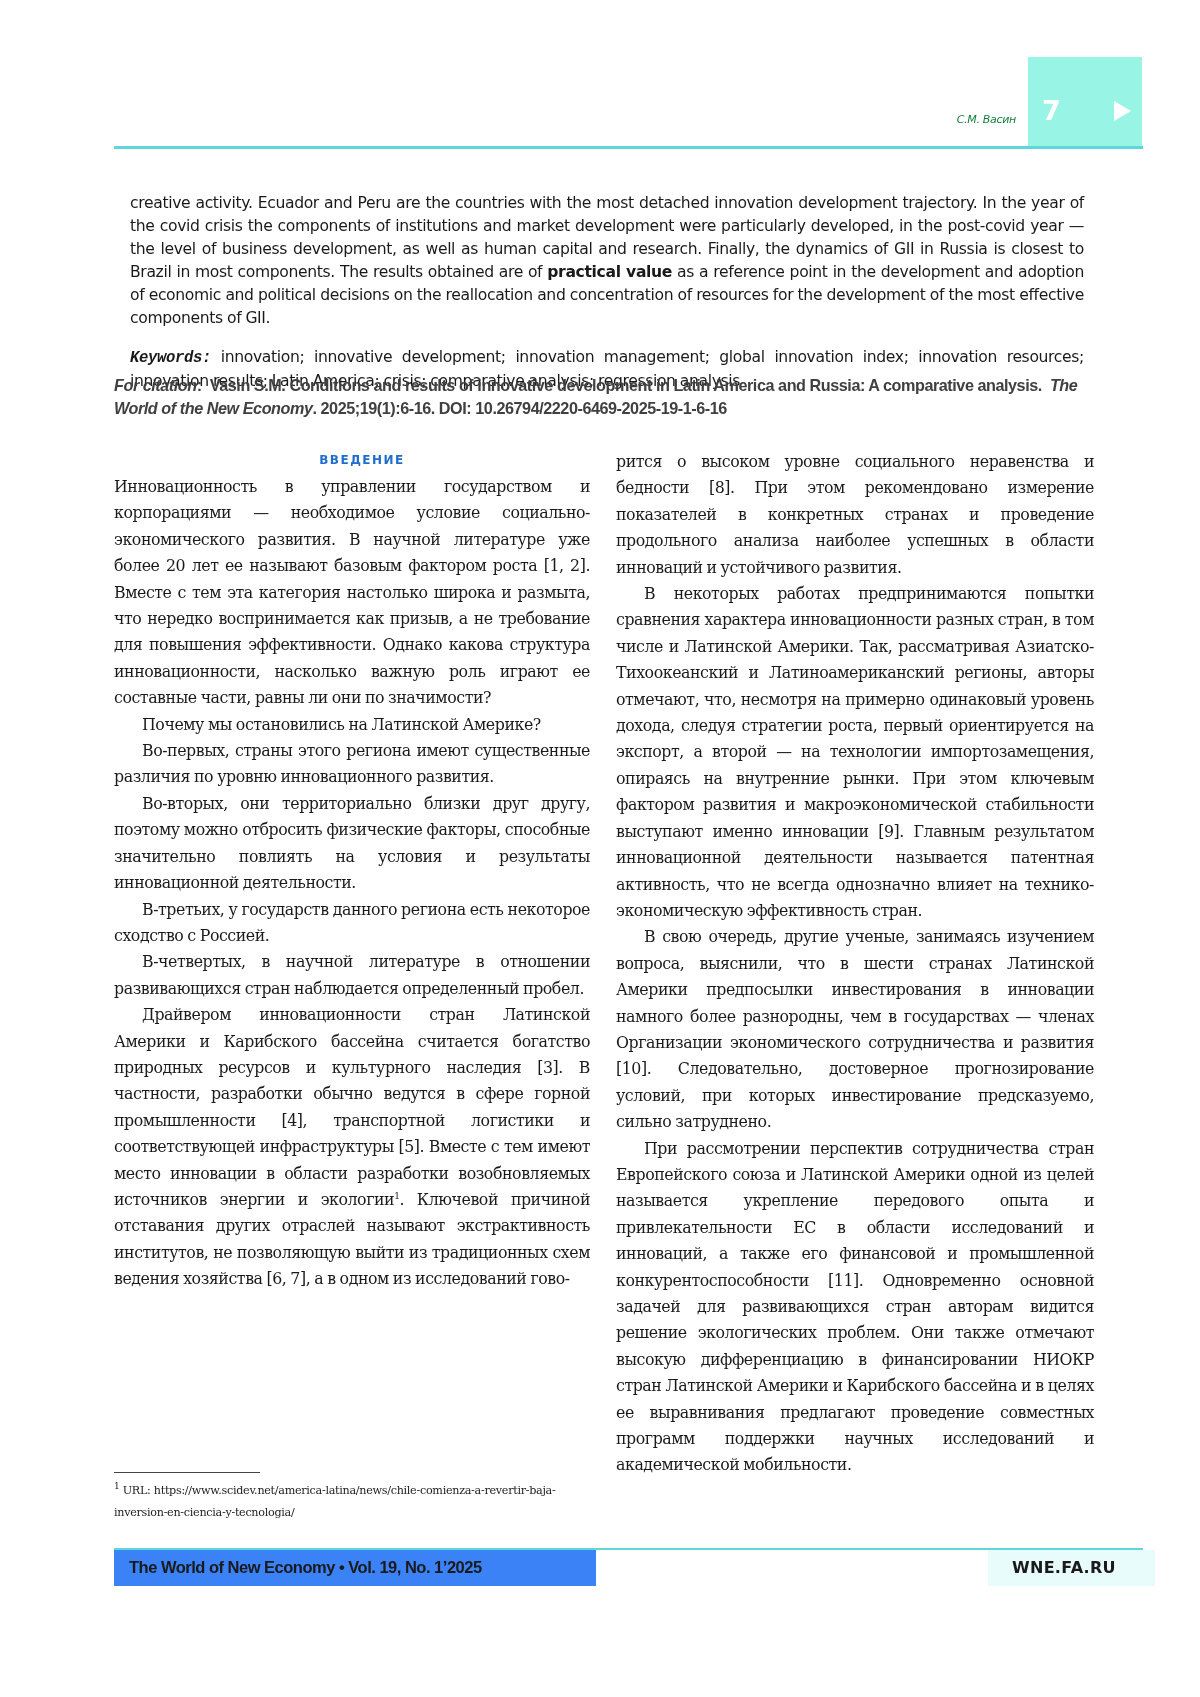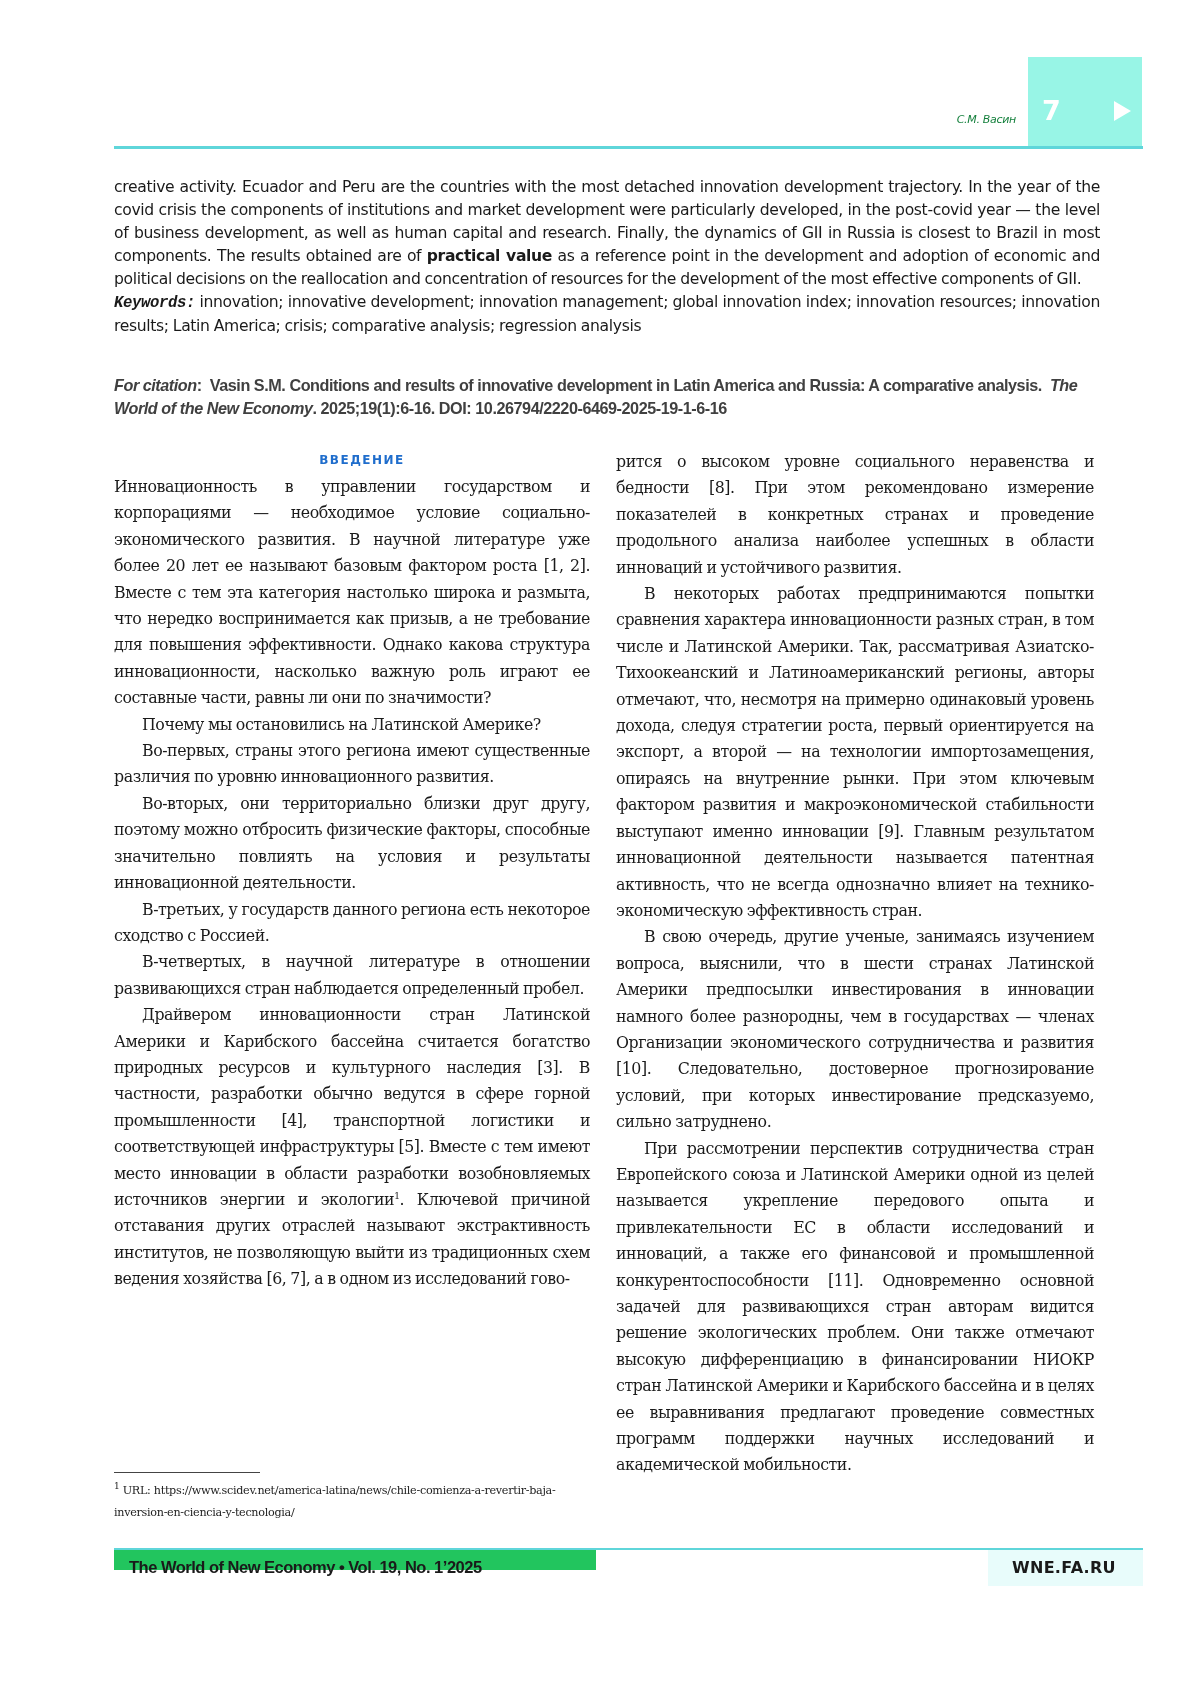--- a/index.html
+++ b/index.html
@@ -7,44 +7,44 @@
 
   
   .hdr-author { position: absolute; right: 184px; top: 113px; font-family: "DejaVu Sans", sans-serif; font-style: italic; font-size: 11px; color: #15803d; letter-spacing: -0.3px; }
   .hdr-box { position: absolute; left: 1028px; top: 57px; width: 114px; height: 90px; background: #98f5e6; }
   .hdr-num { position: absolute; left: 14px; top: 38px; font-family: "DejaVu Sans", sans-serif; font-weight: bold; font-size: 27px; color: #ffffff; }
   .hdr-arrow { position: absolute; left: 86px; top: 44px; width: 0; height: 0; border-top: 10px solid transparent; border-bottom: 10px solid transparent; border-left: 17px solid #ffffff; }
   .hdr-rule { position: absolute; left: 114px; top: 146px; width: 1029px; height: 3px; background: #5fd6da; }
 
   
   .abstract { position: absolute; left: 114px; top: 176px; width: 986px; font-family: "DejaVu Sans", sans-serif; font-size: 15.6px; line-height: 23px; color: #1a1a1a; letter-spacing: -0.35px; word-spacing: -0.5px; }
-  .abstract p { margin: 0; text-align: justify; }
+  .abstract p { margin: 16px; text-align: justify; }
   .abstract b { font-weight: bold; }
   .kw-label { font-weight: bold; font-style: italic; font-family: Liberation Mono, monospace; }
   .citation { position: absolute; left: 114px; top: 374px; width: 986px; font-family: "Liberation Sans", sans-serif; font-weight: bold; font-size: 16.2px; line-height: 23px; letter-spacing: -0.45px; color: #404040; }
   .citation i { font-style: italic; }
 
   
   .col { position: absolute; font-family: "DejaVu Serif", serif; font-size: 15.8px; line-height: 26.4px; color: #1a1a1a; letter-spacing: -0.45px; word-spacing: -0.6px; }
   .col p { margin: 0; text-align: justify; text-indent: 28px; }
   .col p.noindent { text-indent: 0; }
   .col-left { left: 114px; top: 474px; width: 476px; }
   .col-right { left: 616px; top: 449px; width: 478px; }
   .section-title { font-family: "DejaVu Sans", sans-serif; font-weight: bold; font-size: 12px; letter-spacing: 1.5px; color: #1f6dcc; text-align: center; line-height: 24px; margin: 0 0 2px 0; text-indent: 0 !important; padding-left: 20px; }
   sup { font-size: 9px; line-height: 0; }
 
   
   .fn-rule { position: absolute; left: 114px; top: 1472px; width: 146px; height: 1px; background: #444; }
   .footnote { position: absolute; left: 114px; top: 1480px; width: 478px; font-family: "DejaVu Serif", serif; font-size: 11.2px; line-height: 22px; color: #222; letter-spacing: -0.3px; }
 
   
   .ftr-rule { position: absolute; left: 114px; top: 1548px; width: 1029px; height: 2px; background: #5fd6da; }
-  .ftr-left { position: absolute; left: 114px; top: 1550px; width: 482px; height: 20px; background: #22c55e; }
+  .ftr-left { position: absolute; left: 114px; top: 1550px; width: 482px; height: 36px; background: #3b82f6; }
   .ftr-left span { position: absolute; left: 15px; top: 8px; font-family: "Liberation Sans", sans-serif; font-weight: bold; font-size: 16.5px; letter-spacing: -0.5px; color: #1a1a1a; }
-  .ftr-right { position: absolute; left: 988px; top: 1550px; width: 155px; height: 36px; background: #e8fcfb; }
+  .ftr-right { position: absolute; left: 988px; top: 1550px; width: 155px; height: 36px; background: #e8fcfb; padding-left: 12px; }
   .ftr-right span { position: absolute; left: 24px; top: 8px; font-family: "DejaVu Sans", sans-serif; font-weight: bold; font-size: 16px; letter-spacing: 0.3px; color: #1a1a1a; }
 </style>
 </head>
 <body>
 
 <div class="hdr-author">С.М. Васин</div>
 <div class="hdr-box">
   <span class="hdr-num">7</span>
   <span class="hdr-arrow"></span>
 </div>

